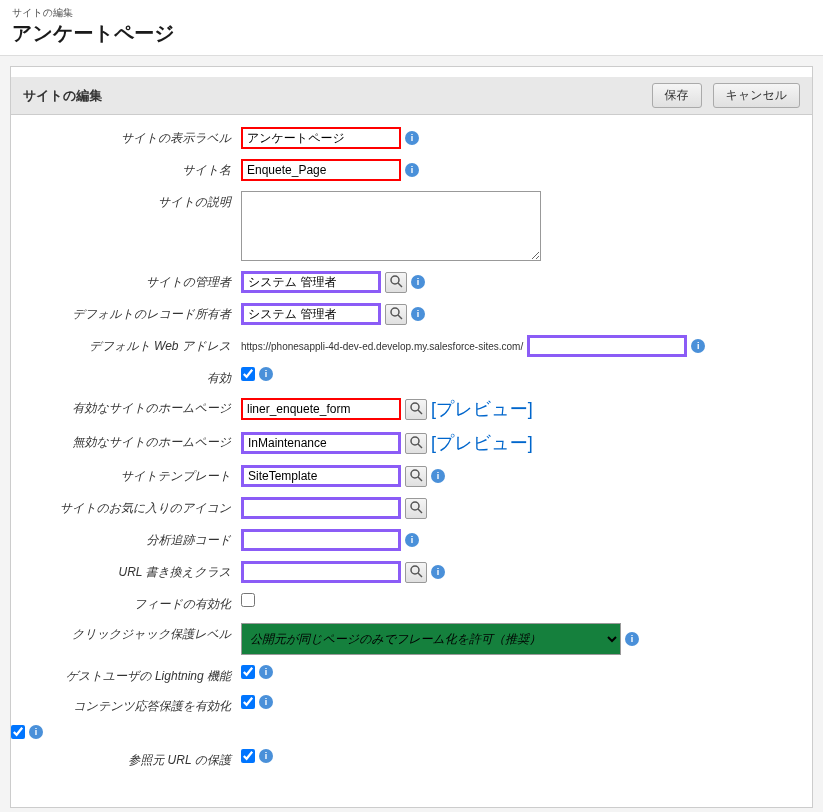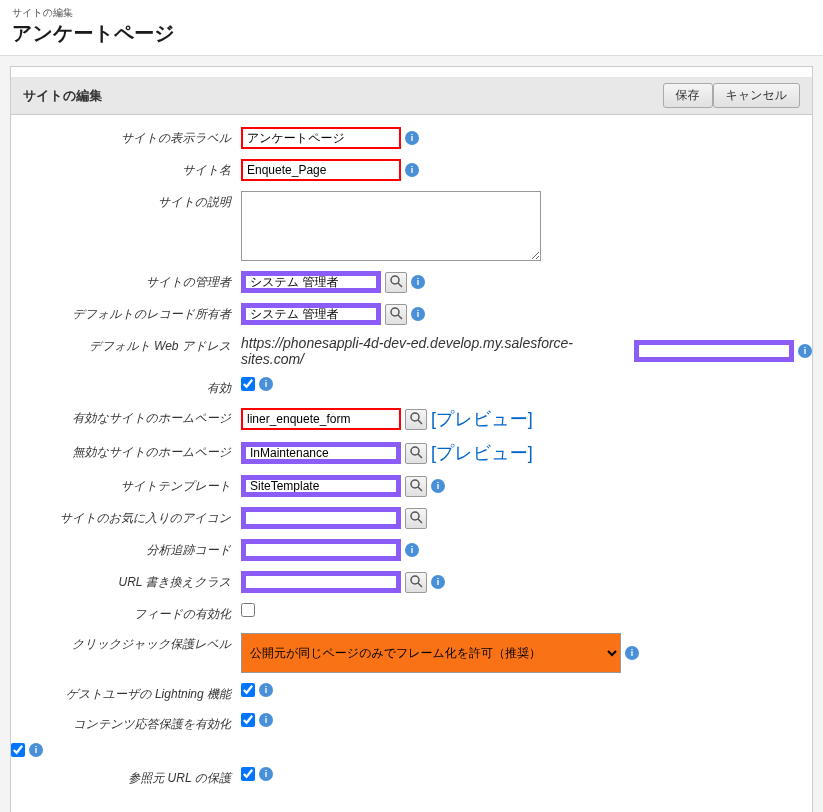--- a/index.html
+++ b/index.html
@@ -34,21 +34,21 @@
       border-bottom: 1px solid #ccc;
       padding: 6px 12px;
       font-weight: bold;
       font-size: 13px;
       display: flex;
       justify-content: space-between;
       align-items: center;
     }
     .section-header .header-buttons {
       display: flex;
-      gap: 0;
+      gap: 11px;
     }
     .btn {
       background: linear-gradient(to bottom, #f5f5f5, #e0e0e0);
       border: 1px solid #aaa;
       border-radius: 3px;
       padding: 3px 12px;
       font-size: 12px;
       cursor: pointer;
       color: #333;
     }
@@ -71,21 +71,21 @@
       flex-shrink: 0;
       font-style: italic;
     }
     .form-value {
       display: flex;
       align-items: center;
       gap: 4px;
       flex: 1;
     }
     .text-input {
-      border: 5px solid #8b5cf6;
+      border: 3px solid #8b5cf6;
       padding: 2px 4px;
       font-size: 12px;
       height: 22px;
       background: #fff;
     }
     .text-input.red-border {
       border: 2px solid red;
     }
     .text-input-wide {
       width: 160px;
@@ -123,36 +123,36 @@
       cursor: pointer;
       border-radius: 2px;
     }
     .preview-link {
       color: #0066cc;
       text-decoration: none;
       font-size: 18px;
       cursor: pointer;
     }
     .url-prefix {
-      font-size: 14px;
+      font-size: 10px;
       color: #333;
-      font-style: italic;
     }
     .checkbox-input {
       width: 14px;
       height: 14px;
       cursor: pointer;
     }
     .select-dropdown {
       font-size: 12px;
-      height: 40px;
+      height: 32px;
       border: 1px solid #999;
-      background: #f97316;
+      background: #15803d;
       padding: 0 4px;
       width: 380px;
+      font-style: italic;
     }
     .enabled-row {
       display: flex;
       align-items: center;
       gap: 4px;
     }
   </style>
 </head>
 <body>
 

